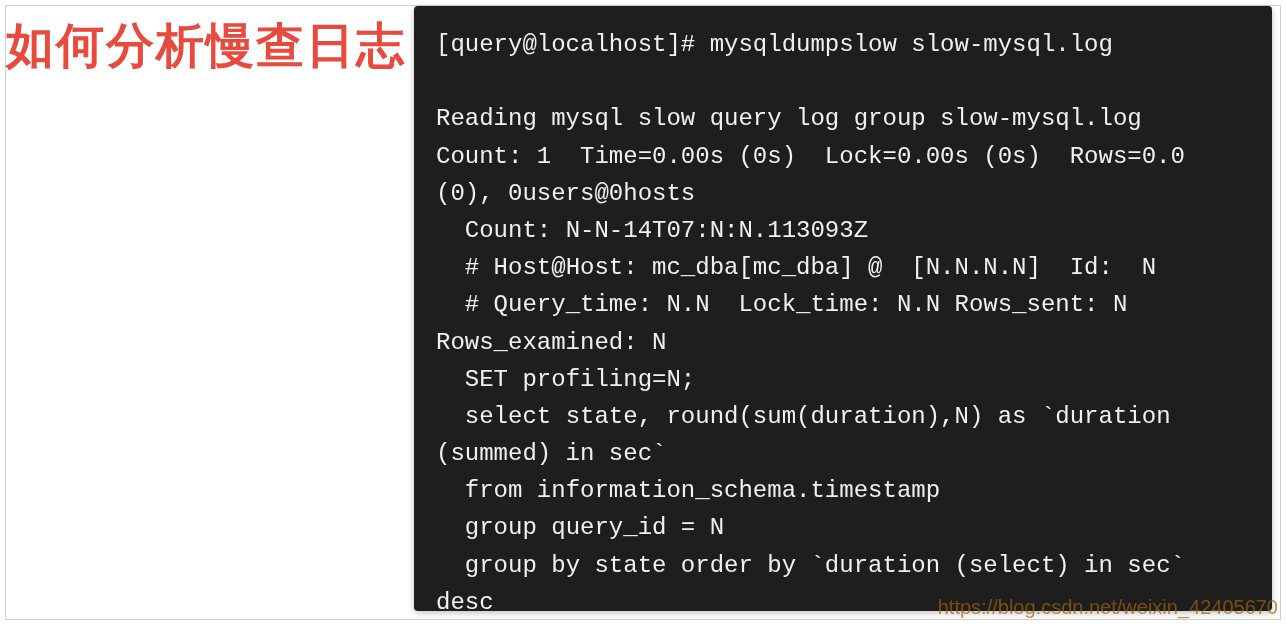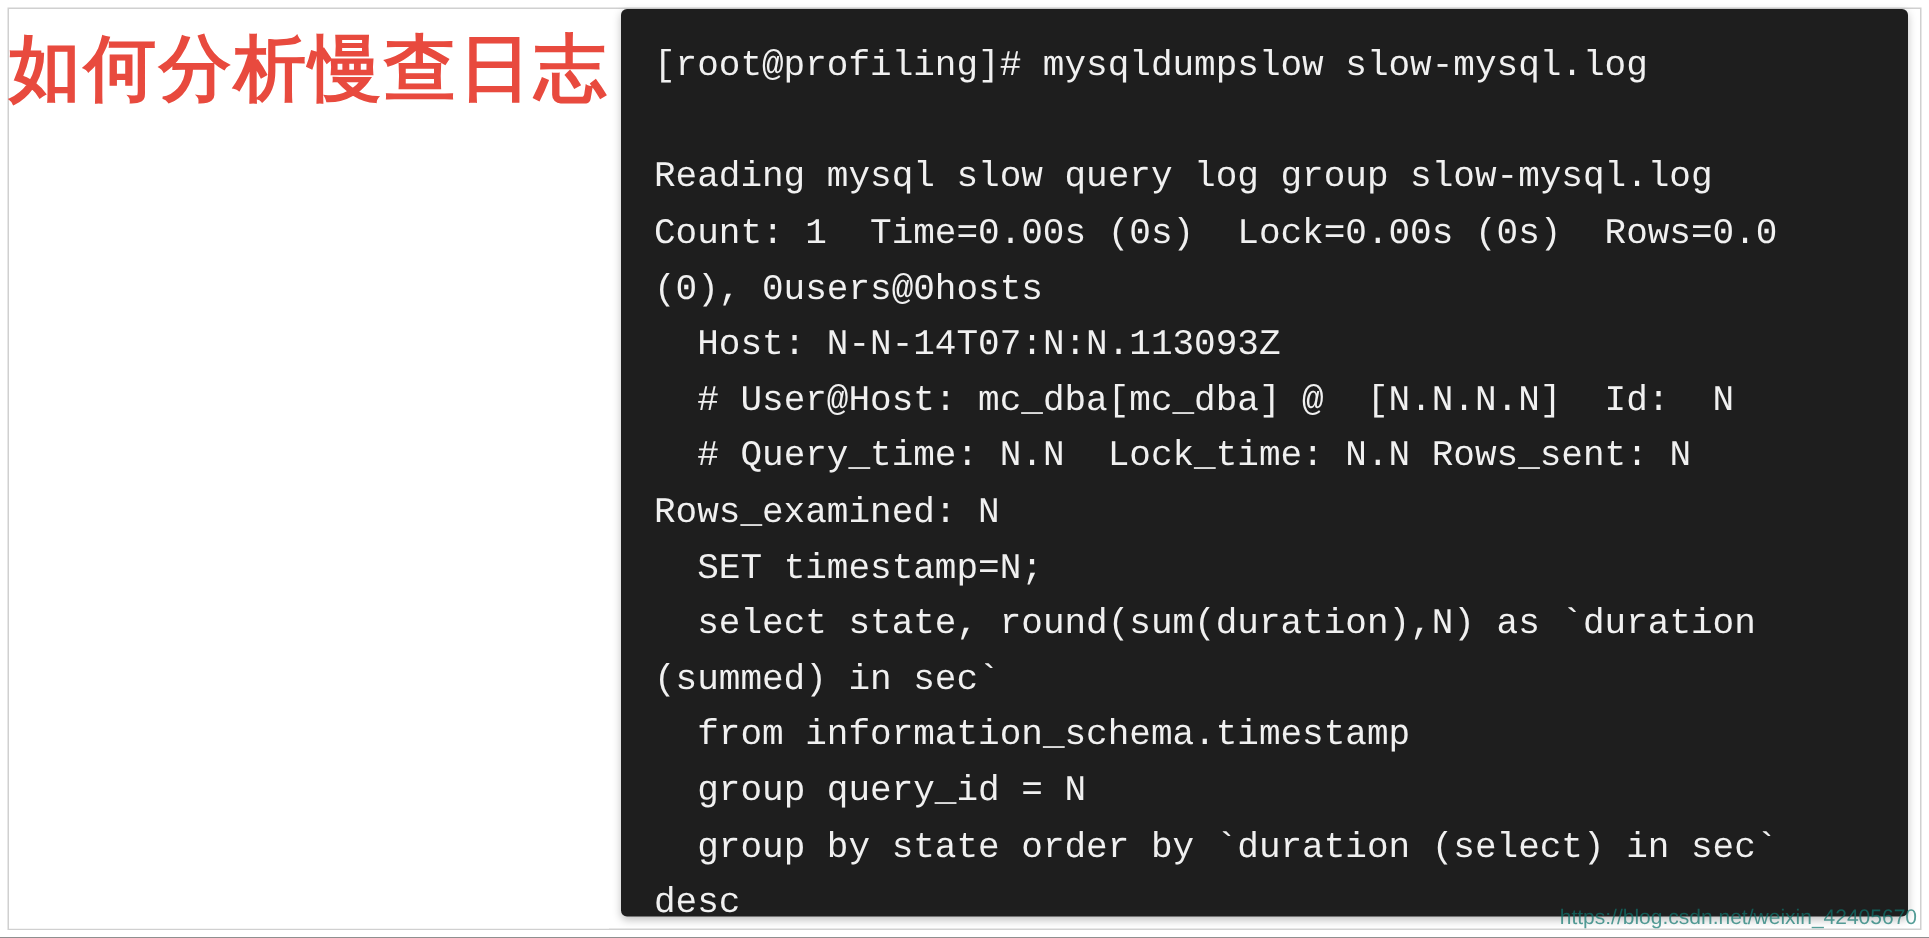--- a/index.html
+++ b/index.html
@@ -45,40 +45,40 @@
       word-wrap: break-word;
       border-radius: 4px;
       margin: 0 8px 8px 8px;
       box-shadow: 0 2px 6px rgba(0,0,0,0.25);
       overflow: hidden;
     }
     .watermark {
       position: absolute;
       bottom: 6px;
       right: 8px;
-      color: #0f766e;
-      font-size: 14px;
+      color: #a16207;
+      font-size: 20px;
       font-family: Arial, sans-serif;
       opacity: 0.7;
     }
   </style>
 </head>
 <body>
 
 <div class="container">
   <div class="header">
     <div class="title">如何分析慢查日志</div>
   </div>
-  <div class="terminal"><span>[root@profiling]# mysqldumpslow slow-mysql.log</span>
+  <div class="terminal"><span>[query@localhost]# mysqldumpslow slow-mysql.log</span>
 <span></span>
 <span>Reading mysql slow query log group slow-mysql.log</span>
 <span>Count: 1  Time=0.00s (0s)  Lock=0.00s (0s)  Rows=0.0 (0), 0users@0hosts</span>
-<span>  Host: N-N-14T07:N:N.113093Z</span>
-<span>  # User@Host: mc_dba[mc_dba] @  [N.N.N.N]  Id:  N</span>
+<span>  Count: N-N-14T07:N:N.113093Z</span>
+<span>  # Host@Host: mc_dba[mc_dba] @  [N.N.N.N]  Id:  N</span>
 <span>  # Query_time: N.N  Lock_time: N.N Rows_sent: N  Rows_examined: N</span>
-<span>  SET timestamp=N;</span>
+<span>  SET profiling=N;</span>
 <span>  select state, round(sum(duration),N) as `duration (summed) in sec`</span>
 <span>  from information_schema.timestamp</span>
 <span>  group query_id = N</span>
 <span>  group by state order by `duration (select) in sec` desc</span></div>
 </div>
 
 <div class="watermark">https://blog.csdn.net/weixin_42405670</div>
 
 </body></html>

